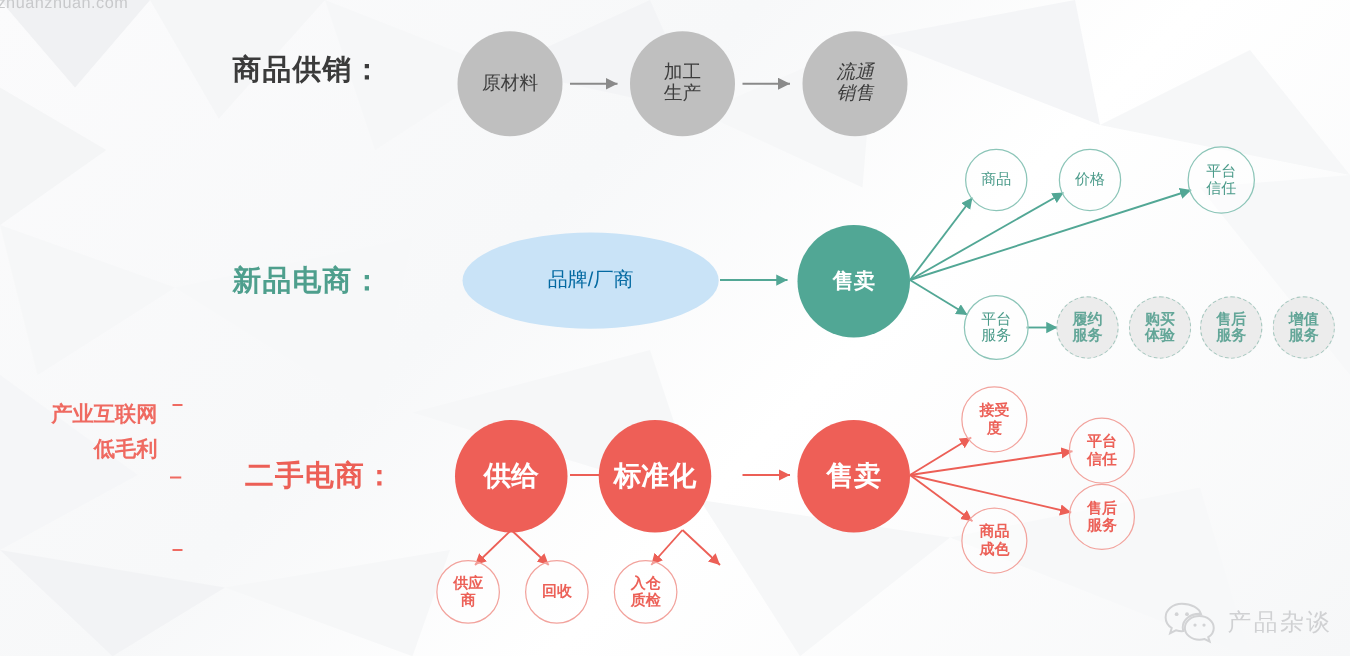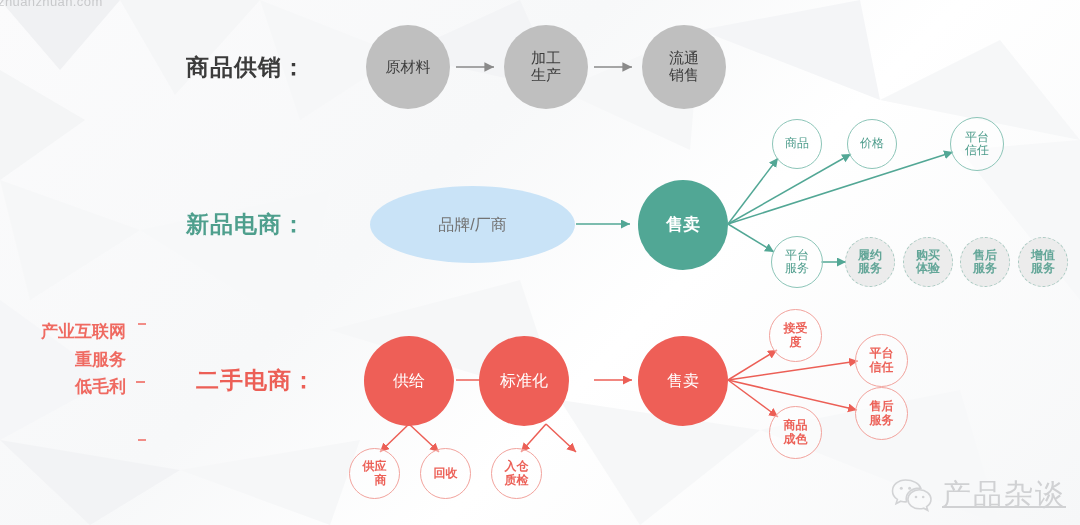--- a/index.html
+++ b/index.html
@@ -44,21 +44,21 @@
     white-space: pre-line;
     border-radius: 50%;
   }
   .node-gray {
     background: #bfbfbf;
     color: #3d3d3d;
     font-size: 15px;
   }
   .node-blue {
     background: #c9e3f7;
-    color: #737373;
+    color: #0369a1;
     font-size: 16px;
     border-radius: 50%;
   }
   .node-green-solid {
     background: #51a795;
     color: #ffffff;
     font-size: 17px;
     font-weight: 700;
   }
   .node-green-outline {
@@ -70,22 +70,22 @@
   .node-green-dashed {
     background: #ececec;
     border: 1px dashed #a9c9c1;
     color: #63a698;
     font-size: 12px;
     font-weight: 700;
   }
   .node-red-solid {
     background: #ee5f57;
     color: #ffffff;
-    font-size: 16px;
-    font-weight: 400;
+    font-size: 22px;
+    font-weight: 700;
   }
   .node-red-outline {
     background: rgba(255,255,255,0.4);
     border: 1px solid #f2a39d;
     color: #ec6158;
     font-size: 12px;
     font-weight: 700;
   }
   
   .row-label {
@@ -129,24 +129,23 @@
   #brand {
     position: absolute;
     right: 14px;
     bottom: 10px;
     display: flex;
     align-items: center;
     gap: 9px;
     color: #d2d3d5;
   }
   #brand-text {
-    font-size: 29px;
+    font-size: 19px;
     letter-spacing: 2px;
     color: #d0d1d3;
-    text-decoration: underline;
   }
 </style>
 </head>
 <body>
 
 <div id="stage">
 
   <svg id="bg-poly" viewBox="0 0 1080 525" preserveAspectRatio="none" aria-hidden="true">
     <polygon points="0,0 120,0 60,70" fill="#f0f1f3"></polygon>
     <polygon points="120,0 260,0 175,95" fill="#f5f6f7"></polygon>
@@ -207,26 +206,26 @@
 
       <line x1="728" y1="380" x2="777" y2="350" marker-end="url(#ah-red)"></line>
       <line x1="728" y1="380" x2="858" y2="361" marker-end="url(#ah-red)"></line>
       <line x1="728" y1="380" x2="857" y2="410" marker-end="url(#ah-red)"></line>
       <line x1="728" y1="380" x2="778" y2="417" marker-end="url(#ah-red)"></line>
     </g>
   </svg>
 
   <div id="wm-top">zhuanzhuan.com</div>
 
-  <div class="row-label label-gray" style="left:186px; top:52px;">商品供销：</div>
+  <div class="row-label label-gray" style="left:186px; top:40px;">商品供销：</div>
 
   <div class="node node-gray" style="left:366px; top:25px; width:84px; height:84px;">原材料</div>
   <div class="node node-gray" style="left:504px; top:25px; width:84px; height:84px;">加工
 生产</div>
-  <div class="node node-gray" style="left:642px; top:25px; width:84px; height:84px;">流通
+  <div class="node node-gray" style="left:642px; top:25px; width:84px; height:84px;font-style:italic;">流通
 销售</div>
 
   <div class="row-label label-green" style="left:186px; top:209px;">新品电商：</div>
 
   <div class="node node-blue" style="left:370px; top:186px; width:205px; height:77px;">品牌/厂商</div>
 
   <div class="node node-green-solid" style="left:638px; top:180px; width:90px; height:90px;">售卖</div>
 
   <div class="node node-green-outline" style="left:772px; top:119px; width:50px; height:50px;">商品</div>
   <div class="node node-green-outline" style="left:847px; top:119px; width:50px; height:50px;">价格</div>
@@ -243,38 +242,37 @@
 服务</div>
   <div class="node node-green-dashed" style="left:1018px; top:237px; width:50px; height:50px;">增值
 服务</div>
 
   <div class="row-label label-red" style="left:196px; top:365px;">二手电商：</div>
 
   <div class="node node-red-solid" style="left:364px; top:336px; width:90px; height:90px;">供给</div>
   <div class="node node-red-solid" style="left:479px; top:336px; width:90px; height:90px;">标准化</div>
   <div class="node node-red-solid" style="left:638px; top:336px; width:90px; height:90px;">售卖</div>
 
-  <div class="node node-red-outline" style="left:349px; top:448px; width:51px; height:51px;text-align:right;">供应
+  <div class="node node-red-outline" style="left:349px; top:448px; width:51px; height:51px;">供应
 商</div>
   <div class="node node-red-outline" style="left:420px; top:448px; width:51px; height:51px;">回收</div>
   <div class="node node-red-outline" style="left:491px; top:448px; width:51px; height:51px;">入仓
 质检</div>
 
   <div class="node node-red-outline" style="left:769px; top:309px; width:53px; height:53px;">接受
 度</div>
   <div class="node node-red-outline" style="left:769px; top:406px; width:53px; height:53px;">商品
 成色</div>
   <div class="node node-red-outline" style="left:855px; top:334px; width:53px; height:53px;">平台
 信任</div>
   <div class="node node-red-outline" style="left:855px; top:387px; width:53px; height:53px;">售后
 服务</div>
 
   <div id="annotation">
     <div>产业互联网</div>
-    <div>重服务</div>
     <div>低毛利</div>
   </div>
 
   <svg id="brace" width="34" height="120" viewBox="0 0 34 120" aria-hidden="true">
     <path d="M22,2 L10,2 Q3,2 3,10 L3,52 Q3,60 0,60 Q3,60 3,68 L3,110 Q3,118 10,118 L22,118" fill="none" stroke="#ef6a61" stroke-width="1.6" transform="translate(24,0) scale(-1,1) translate(-24,0)"></path>
     <line x1="24" y1="60" x2="33" y2="60" stroke="#ef6a61" stroke-width="1.6"></line>
   </svg>
 
   <div id="brand">
     <svg width="42" height="34" viewBox="0 0 42 34" aria-hidden="true">

